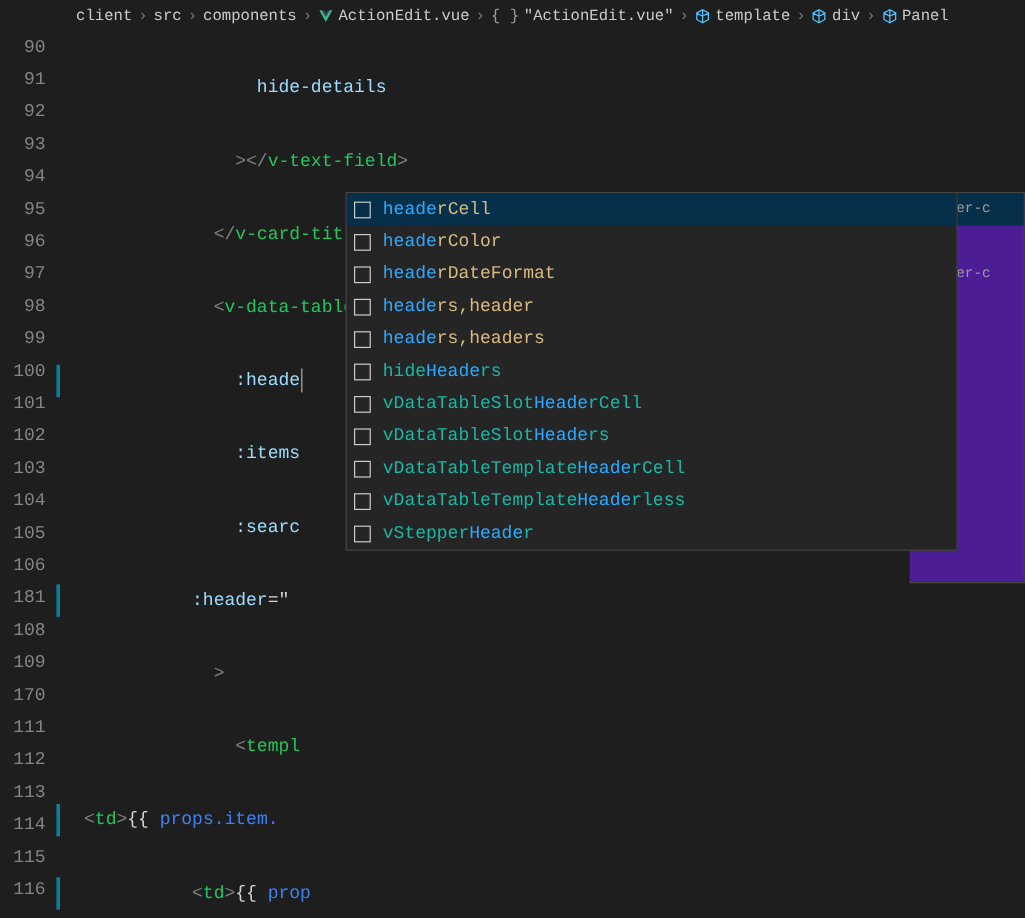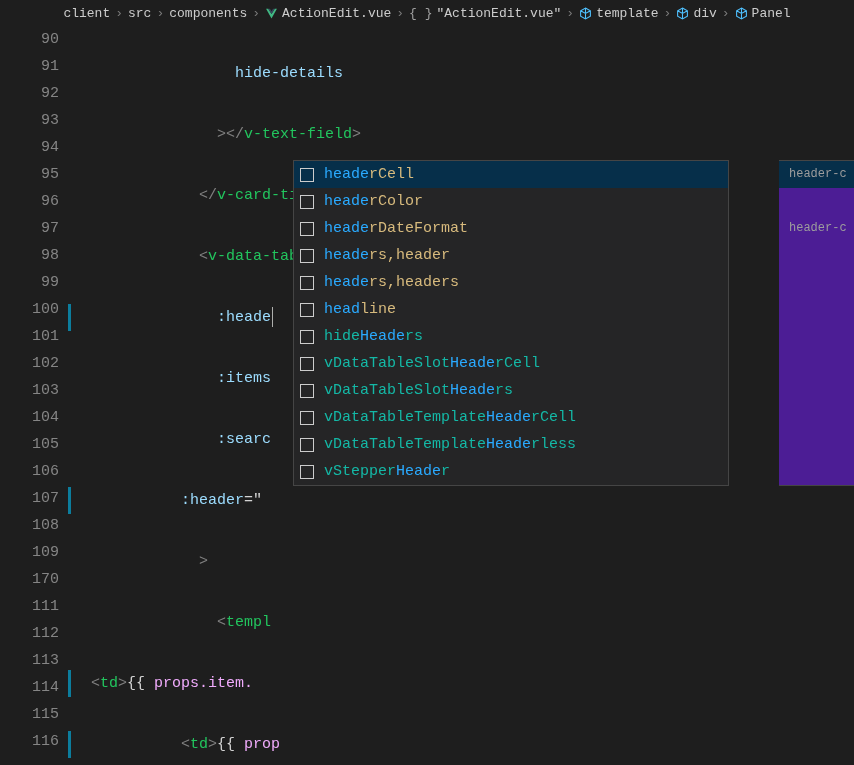--- a/index.html
+++ b/index.html
@@ -35,21 +35,20 @@
       margin-right: 4px;
       display: inline-flex;
       align-items: center;
     }
     .vue-icon { color: #41b883; }
     .braces-icon { color: #a0a0a0; }
     .cube-icon { color: #4fc1ff; }
     .editor {
       position: relative;
       height: calc(100% - 26px);
-      margin-left: 21px;
     }
     .gutter {
       position: absolute;
       left: 0;
       top: 0;
       width: 52px;
       text-align: right;
       color: #858585;
       user-select: none;
       font-size: 15px;
@@ -77,35 +76,35 @@
       left: -5px;
       top: 0;
       width: 3px;
       height: 27px;
       background: #0c7d9d;
     }
     .punct { color: #808080; }
     .tag { color: #22c55e; }
     .attr { color: #9cdcfe; }
     .mustache { color: #d4d4d4; }
-    .expr { color: #f0abfc; }
+    .expr { color: #3b82f6; }
     .white { color: #d4d4d4; }
     .caret {
       display: inline-block;
       width: 1px;
       height: 20px;
       background: #aeafad;
       vertical-align: middle;
       margin-left: 1px;
     }
     .autocomplete {
       position: absolute;
       top: 134px;
-      left: 272px;
-      width: 436px;
+      left: 288px;
+      width: 510px;
       background: #252526;
       border: 1px solid #454545;
       z-index: 10;
       font-size: 15px;
     }
     .ac-item {
       display: flex;
       align-items: center;
       height: 27px;
       padding-left: 6px;
@@ -197,21 +196,21 @@
     <div class="gutter-line">97</div>
     <div class="gutter-line">98</div>
     <div class="gutter-line">99</div>
     <div class="gutter-line">100</div>
     <div class="gutter-line">101</div>
     <div class="gutter-line">102</div>
     <div class="gutter-line">103</div>
     <div class="gutter-line">104</div>
     <div class="gutter-line">105</div>
     <div class="gutter-line">106</div>
-    <div class="gutter-line">107</div>
+    <div class="gutter-line">181</div>
     <div class="gutter-line">108</div>
     <div class="gutter-line">109</div>
     <div class="gutter-line">170</div>
     <div class="gutter-line">111</div>
     <div class="gutter-line">112</div>
     <div class="gutter-line">113</div>
     <div class="gutter-line">114</div>
     <div class="gutter-line">115</div>
     <div class="gutter-line">116</div>
   </div>
@@ -287,25 +286,20 @@
         <span class="ac-text">header</span>
       </div>
     <div class="ac-item">
         <span class="ac-icon"></span>
         <span class="ac-match">heade</span>
         <span class="ac-text">rs, </span>
         <span class="ac-text">headers</span>
       </div>
     <div class="ac-item">
         <span class="ac-icon"></span>
-        <span class="ac-match">head</span>
-        <span class="ac-text">line</span>
-      </div>
-    <div class="ac-item">
-        <span class="ac-icon"></span>
         <span class="ac-plain">hide</span>
         <span class="ac-match">Heade</span>
         <span class="ac-plain">rs</span>
       </div>
     <div class="ac-item">
         <span class="ac-icon"></span>
         <span class="ac-plain">vDataTableSlot</span>
         <span class="ac-match">Heade</span>
         <span class="ac-plain">rCell</span>
       </div>

